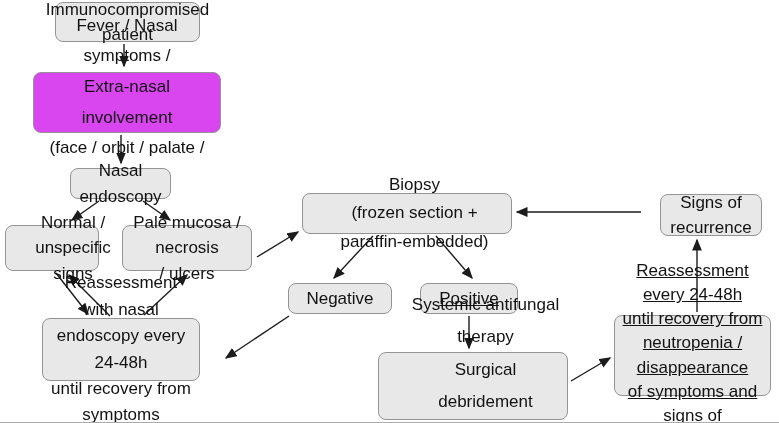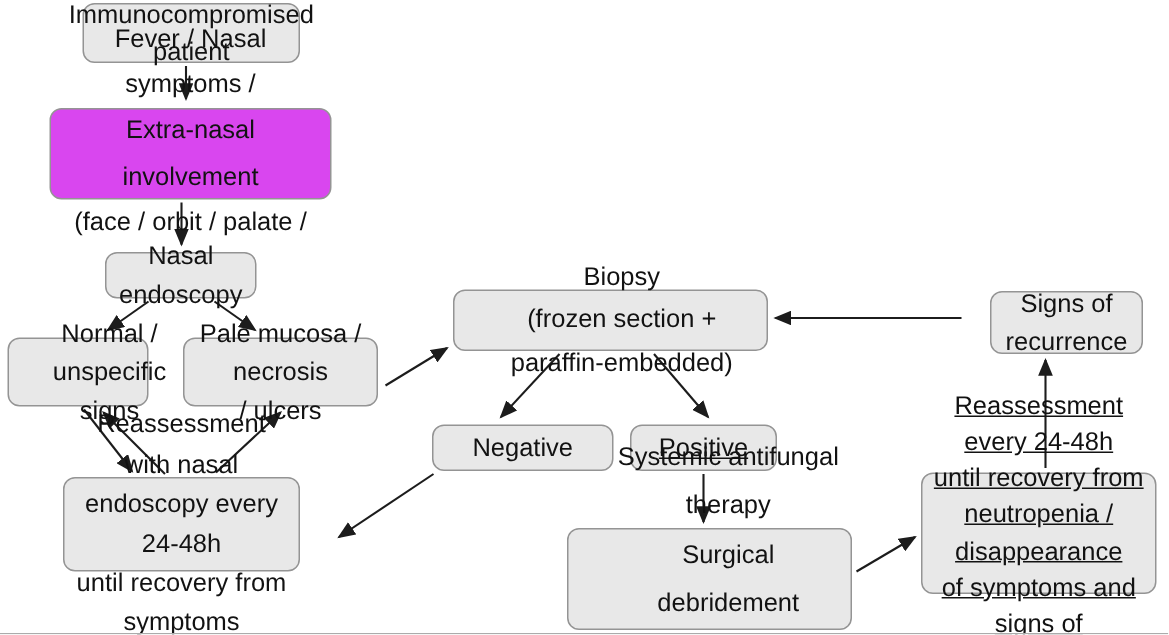--- a/index.html
+++ b/index.html
@@ -75,21 +75,21 @@
 (face / orbit / palate / skull base)</div>
       <div class="node" style="left: 70px; top: 168px; width: 101px; height: 31px; line-height: 1.5; background: rgb(232, 232, 232); border-color: rgb(148, 148, 148); color: rgb(18, 18, 18);">Nasal endoscopy</div>
       <div class="node" style="left: 5px; top: 225px; width: 94px; height: 46px; line-height: 1.5; background: rgb(232, 232, 232); border-color: rgb(148, 148, 148); color: rgb(18, 18, 18); padding-left: 47px;">Normal /
 unspecific signs</div>
       <div class="node" style="left: 122px; top: 225px; width: 130px; height: 46px; line-height: 1.5; background: rgb(232, 232, 232); border-color: rgb(148, 148, 148); color: rgb(18, 18, 18);">Pale mucosa / necrosis
 / ulcers</div>
       <div class="node" style="left: 302px; top: 193px; width: 210px; height: 41px; line-height: 1.65; background: rgb(232, 232, 232); border-color: rgb(148, 148, 148); color: rgb(18, 18, 18); padding-left: 20px;">Biopsy
 (frozen section + paraffin-embedded)</div>
       <div class="node" style="left: 645px; top: 194px; width: 102px; height: 42px; line-height: 1.5; background: rgb(232, 232, 232); border-color: rgb(148, 148, 148); color: rgb(18, 18, 18); margin-left: 15px;">Signs of
 recurrence</div>
-      <div class="node" style="left: 288px; top: 283px; width: 121px; height: 31px; line-height: 1.5; background: rgb(232, 232, 232); border-color: rgb(148, 148, 148); color: rgb(18, 18, 18);">Negative</div>
+      <div class="node" style="left: 288px; top: 283px; width: 104px; height: 31px; line-height: 1.5; background: rgb(232, 232, 232); border-color: rgb(148, 148, 148); color: rgb(18, 18, 18);">Negative</div>
       <div class="node" style="left: 420px; top: 283px; width: 98px; height: 31px; line-height: 1.5; background: rgb(232, 232, 232); border-color: rgb(148, 148, 148); color: rgb(18, 18, 18); text-decoration: underline;">Positive</div>
       <div class="node" style="left: 42px; top: 318px; width: 158px; height: 63px; line-height: 1.55; background: rgb(232, 232, 232); border-color: rgb(148, 148, 148); color: rgb(18, 18, 18);">Reassessment with nasal
 endoscopy every 24-48h
 until recovery from
 symptoms</div>
       <div class="node" style="left: 378px; top: 352px; width: 190px; height: 68px; line-height: 1.9; background: rgb(232, 232, 232); border-color: rgb(148, 148, 148); color: rgb(18, 18, 18); padding-left: 30px;">Systemic antifungal therapy
 Surgical debridement
 Control of underlying disease</div>
       <div class="node" style="left: 614px; top: 315px; width: 157px; height: 81px; line-height: 1.42; background: rgb(232, 232, 232); border-color: rgb(148, 148, 148); color: rgb(18, 18, 18); text-decoration: underline;">Reassessment every 24-48h
 until recovery from

